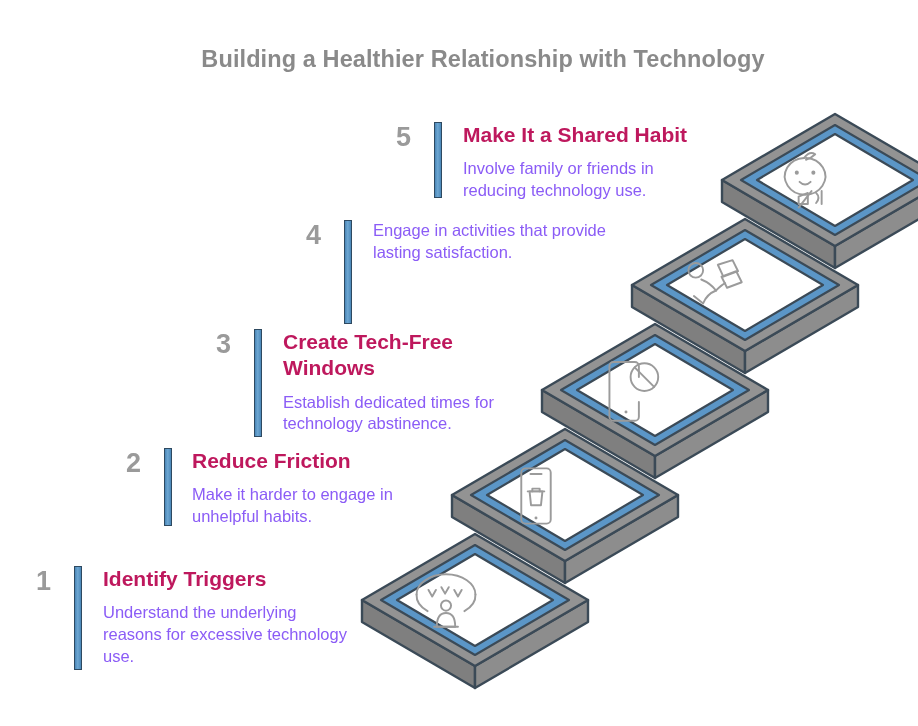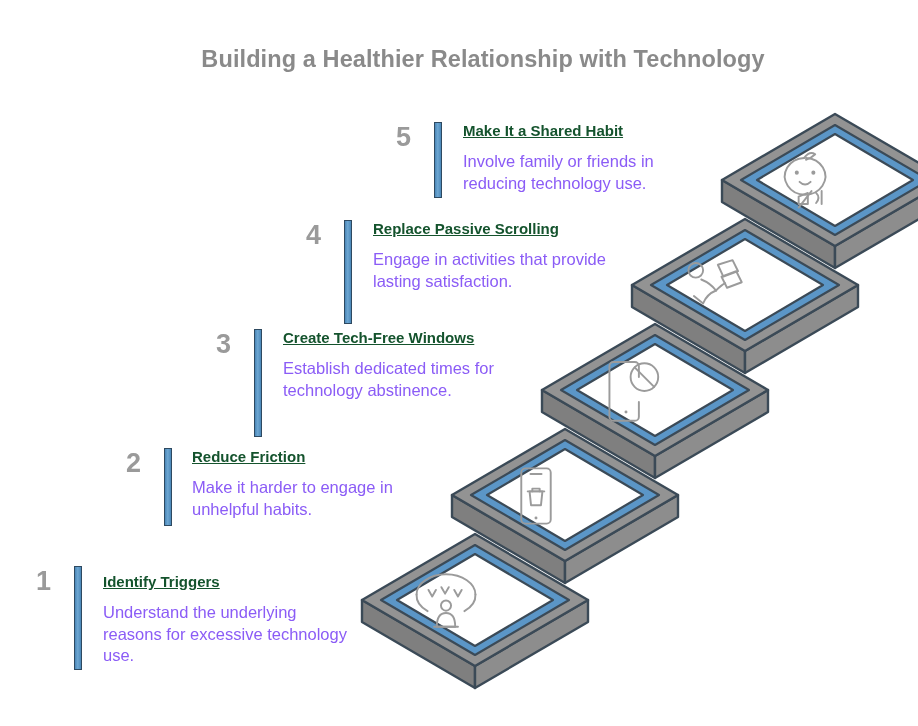--- a/index.html
+++ b/index.html
@@ -63,26 +63,25 @@
     flex: 0 0 auto;
     width: 8px;
     border: 1px solid #2e4960;
     background: linear-gradient(to right, #4a87b8 0%, #6ea7d2 45%, #4a87b8 100%);
     box-sizing: border-box;
   }
   .step-text {
     flex: 0 0 auto;
   }
   .step-heading {
-    font-size: 15px;
+    font-size: 21px;
     font-weight: bold;
-    color: #14532d;
+    color: #be185d;
     line-height: 1.25;
     margin: 0 0 10px 0;
-    text-decoration: underline;
   }
   .step-desc {
     font-size: 16.5px;
     color: #8b5cf6;
     line-height: 1.32;
     margin: 0;
   }
 
   
   #step-block-5 { left: 377px; top: 122px; }
@@ -101,21 +100,21 @@
   #step-block-3 .step-text   { margin-left: 21px; width: 244px; }
 
   #step-block-2 { left: 107px; top: 448px; }
   #step-block-2 .step-number { width: 34px; margin-right: 23px; }
   #step-block-2 .accent-bar  { height: 78px; }
   #step-block-2 .step-text   { margin-left: 20px; width: 244px; }
 
   #step-block-1 { left: 17px; top: 566px; }
   #step-block-1 .step-number { width: 34px; margin-right: 23px; }
   #step-block-1 .accent-bar  { height: 104px; }
-  #step-block-1 .step-text   { margin-left: 21px; width: 248px; margin-top: 7px; }
+  #step-block-1 .step-text   { margin-left: 21px; width: 248px; }
 </style>
 </head>
 <body>
 
 <div id="canvas">
 
   <div id="chart-title">Building a Healthier Relationship with Technology</div>
 
   <svg id="staircase" viewBox="0 0 918 726" xmlns="http://www.w3.org/2000/svg">
     <defs>
@@ -229,21 +228,20 @@
     <div class="step-text">
       <p class="step-heading">Make It a Shared Habit</p>
       <p class="step-desc">Involve family or friends in reducing technology use.</p>
     </div>
   </div>
 
   <div class="step-block" id="step-block-4">
     <div class="step-number">4</div>
     <div class="accent-bar"></div>
     <div class="step-text">
-      <p class="step-heading">Replace Passive Scrolling</p>
       <p class="step-desc">Engage in activities that provide lasting satisfaction.</p>
     </div>
   </div>
 
   <div class="step-block" id="step-block-3">
     <div class="step-number">3</div>
     <div class="accent-bar"></div>
     <div class="step-text">
       <p class="step-heading">Create Tech-Free Windows</p>
       <p class="step-desc">Establish dedicated times for technology abstinence.</p>

